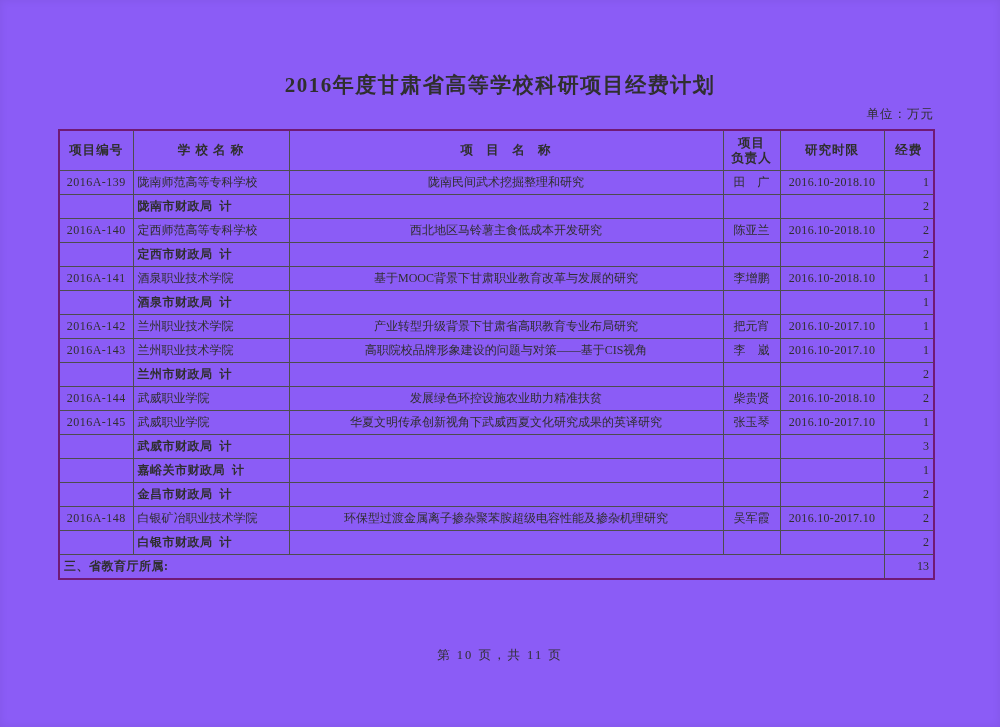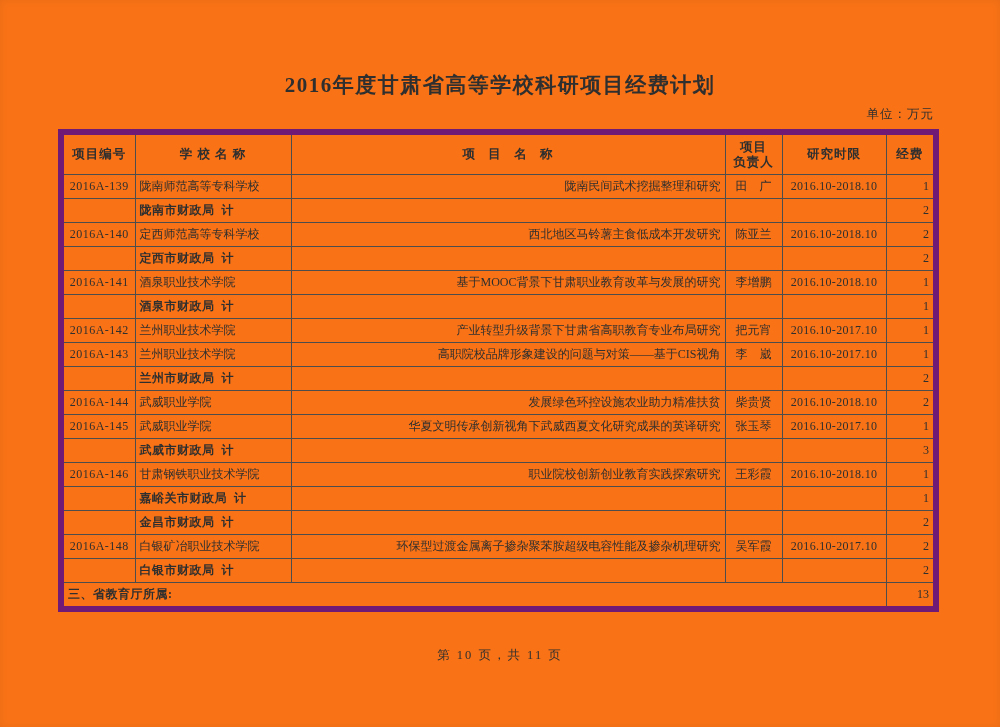--- a/index.html
+++ b/index.html
@@ -11,21 +11,21 @@
     width: 1000px;
     height: 727px;
     position: relative;
     overflow: hidden;
     font-family: "Liberation Serif", "DejaVu Serif", serif;
     color: #2f2f2f;
   }
   .page {
     position: absolute;
     inset: 0;
-    background: #f97316;
+    background: #8b5cf6;
     box-shadow: inset 0 0 8px rgba(0,0,0,0.07);
   }
   .title {
     position: absolute;
     top: 71px;
     left: 0;
     width: 100%;
     text-align: center;
     font-size: 21px;
     font-weight: bold;
@@ -40,21 +40,21 @@
     letter-spacing: 1px;
     margin-left: 48px;
   }
   table.grid {
     position: absolute;
     top: 129px;
     left: 58px;
     width: 875px;
     border-collapse: collapse;
     table-layout: fixed;
-    border: 6px solid #701a75;
+    border: 2px solid #701a75;
   }
   table.grid th, table.grid td {
     border: 1px solid #4d4d4d;
     font-size: 12px;
     line-height: 1.2;
     padding: 0 4px;
     overflow: hidden;
     white-space: pre-wrap;
     vertical-align: middle;
   }
@@ -62,21 +62,21 @@
     height: 39px;
     font-weight: bold;
     text-align: center;
     font-size: 12.5px;
     letter-spacing: 1px;
   }
   table.grid tbody td { height: 23px; }
   tr.section td { height: 25px; }
   .c-code   { text-align: center; padding: 0 1px; letter-spacing: 0.5px; }
   .c-school { text-align: left; }
-  .c-project{ text-align: right; }
+  .c-project{ text-align: center; }
   .c-leader { text-align: center; padding: 0 2px; margin-top: 40px; }
   .c-period { text-align: center; padding: 0 1px; letter-spacing: 0.3px; }
   .c-fund   { text-align: right; padding-right: 7px; }
   tr.subtotal .c-school { font-weight: bold; letter-spacing: 0.5px; font-family: Liberation Serif, serif; }
   td.section-label { font-weight: bold; text-align: left; letter-spacing: 0.5px; }
   .footer {
     position: absolute;
     top: 647px;
     left: 0;
     width: 100%;
@@ -202,28 +202,20 @@
           <td class="c-fund">1</td>
         </tr>
         <tr class="subtotal">
           <td class="c-code"></td>
           <td class="c-school">武威市财政局  计</td>
           <td class="c-project"></td>
           <td class="c-leader"></td>
           <td class="c-period"></td>
           <td class="c-fund">3</td>
         </tr>
-        <tr class="project">
-          <td class="c-code">2016A-146</td>
-          <td class="c-school">甘肃钢铁职业技术学院</td>
-          <td class="c-project">职业院校创新创业教育实践探索研究</td>
-          <td class="c-leader">王彩霞</td>
-          <td class="c-period">2016.10-2018.10</td>
-          <td class="c-fund">1</td>
-        </tr>
         <tr class="subtotal">
           <td class="c-code"></td>
           <td class="c-school">嘉峪关市财政局  计</td>
           <td class="c-project"></td>
           <td class="c-leader"></td>
           <td class="c-period"></td>
           <td class="c-fund">1</td>
         </tr>
         <tr class="subtotal">
           <td class="c-code"></td>

